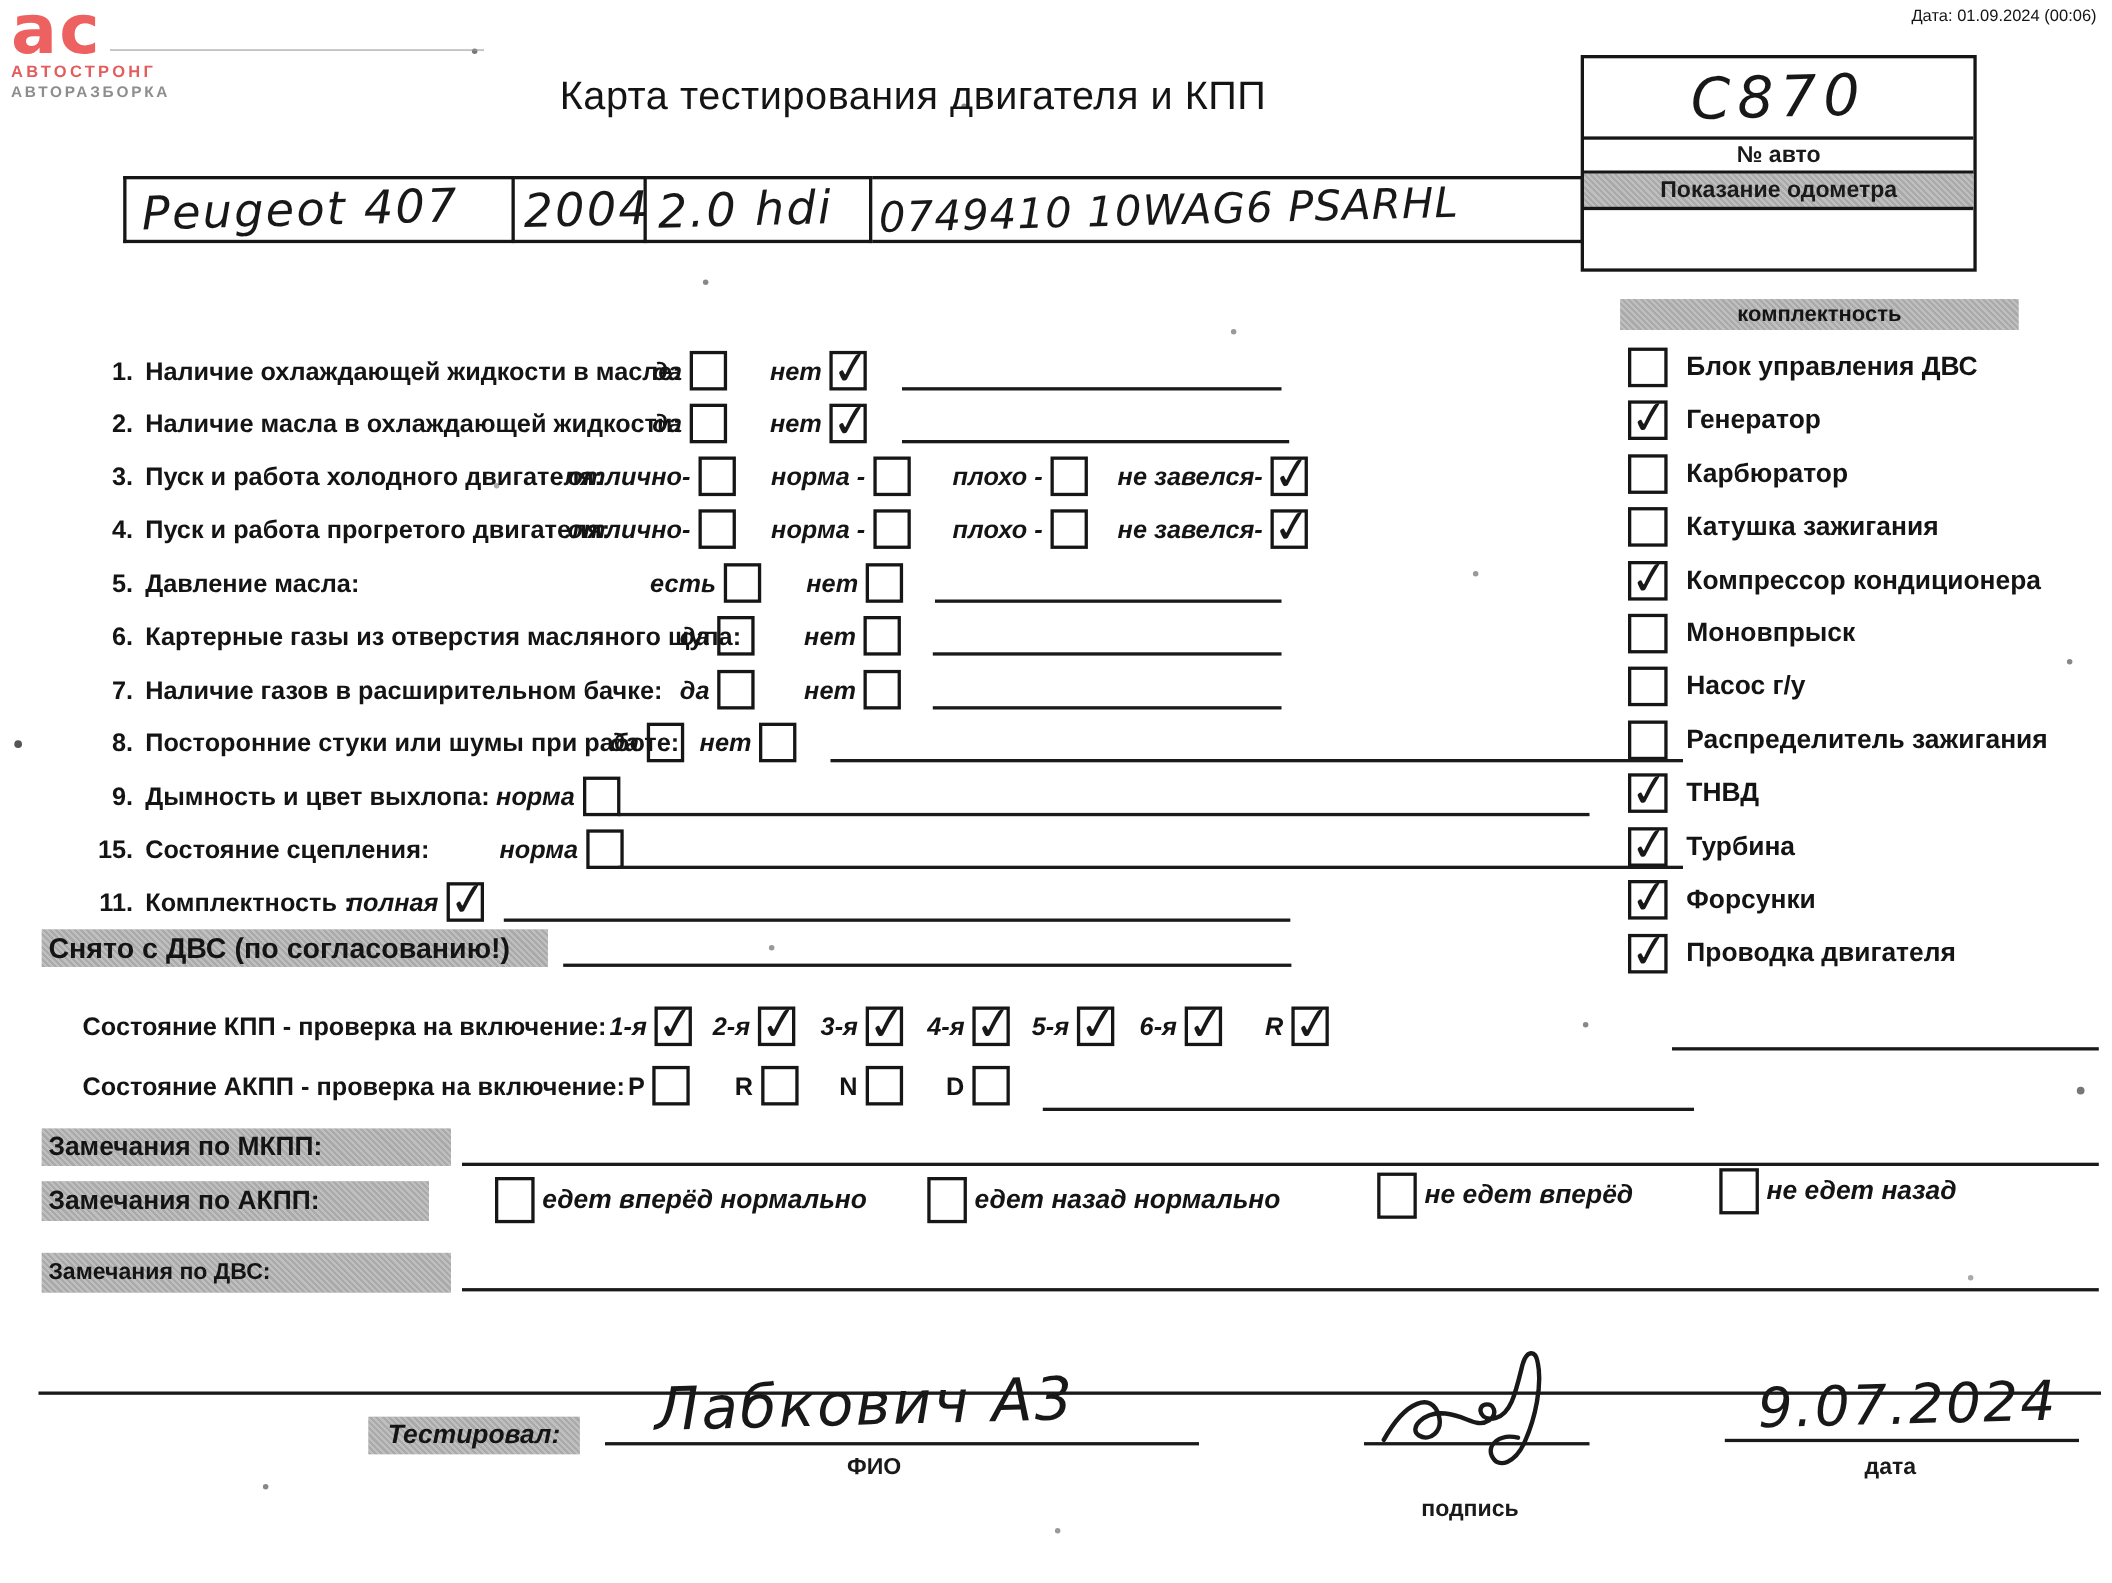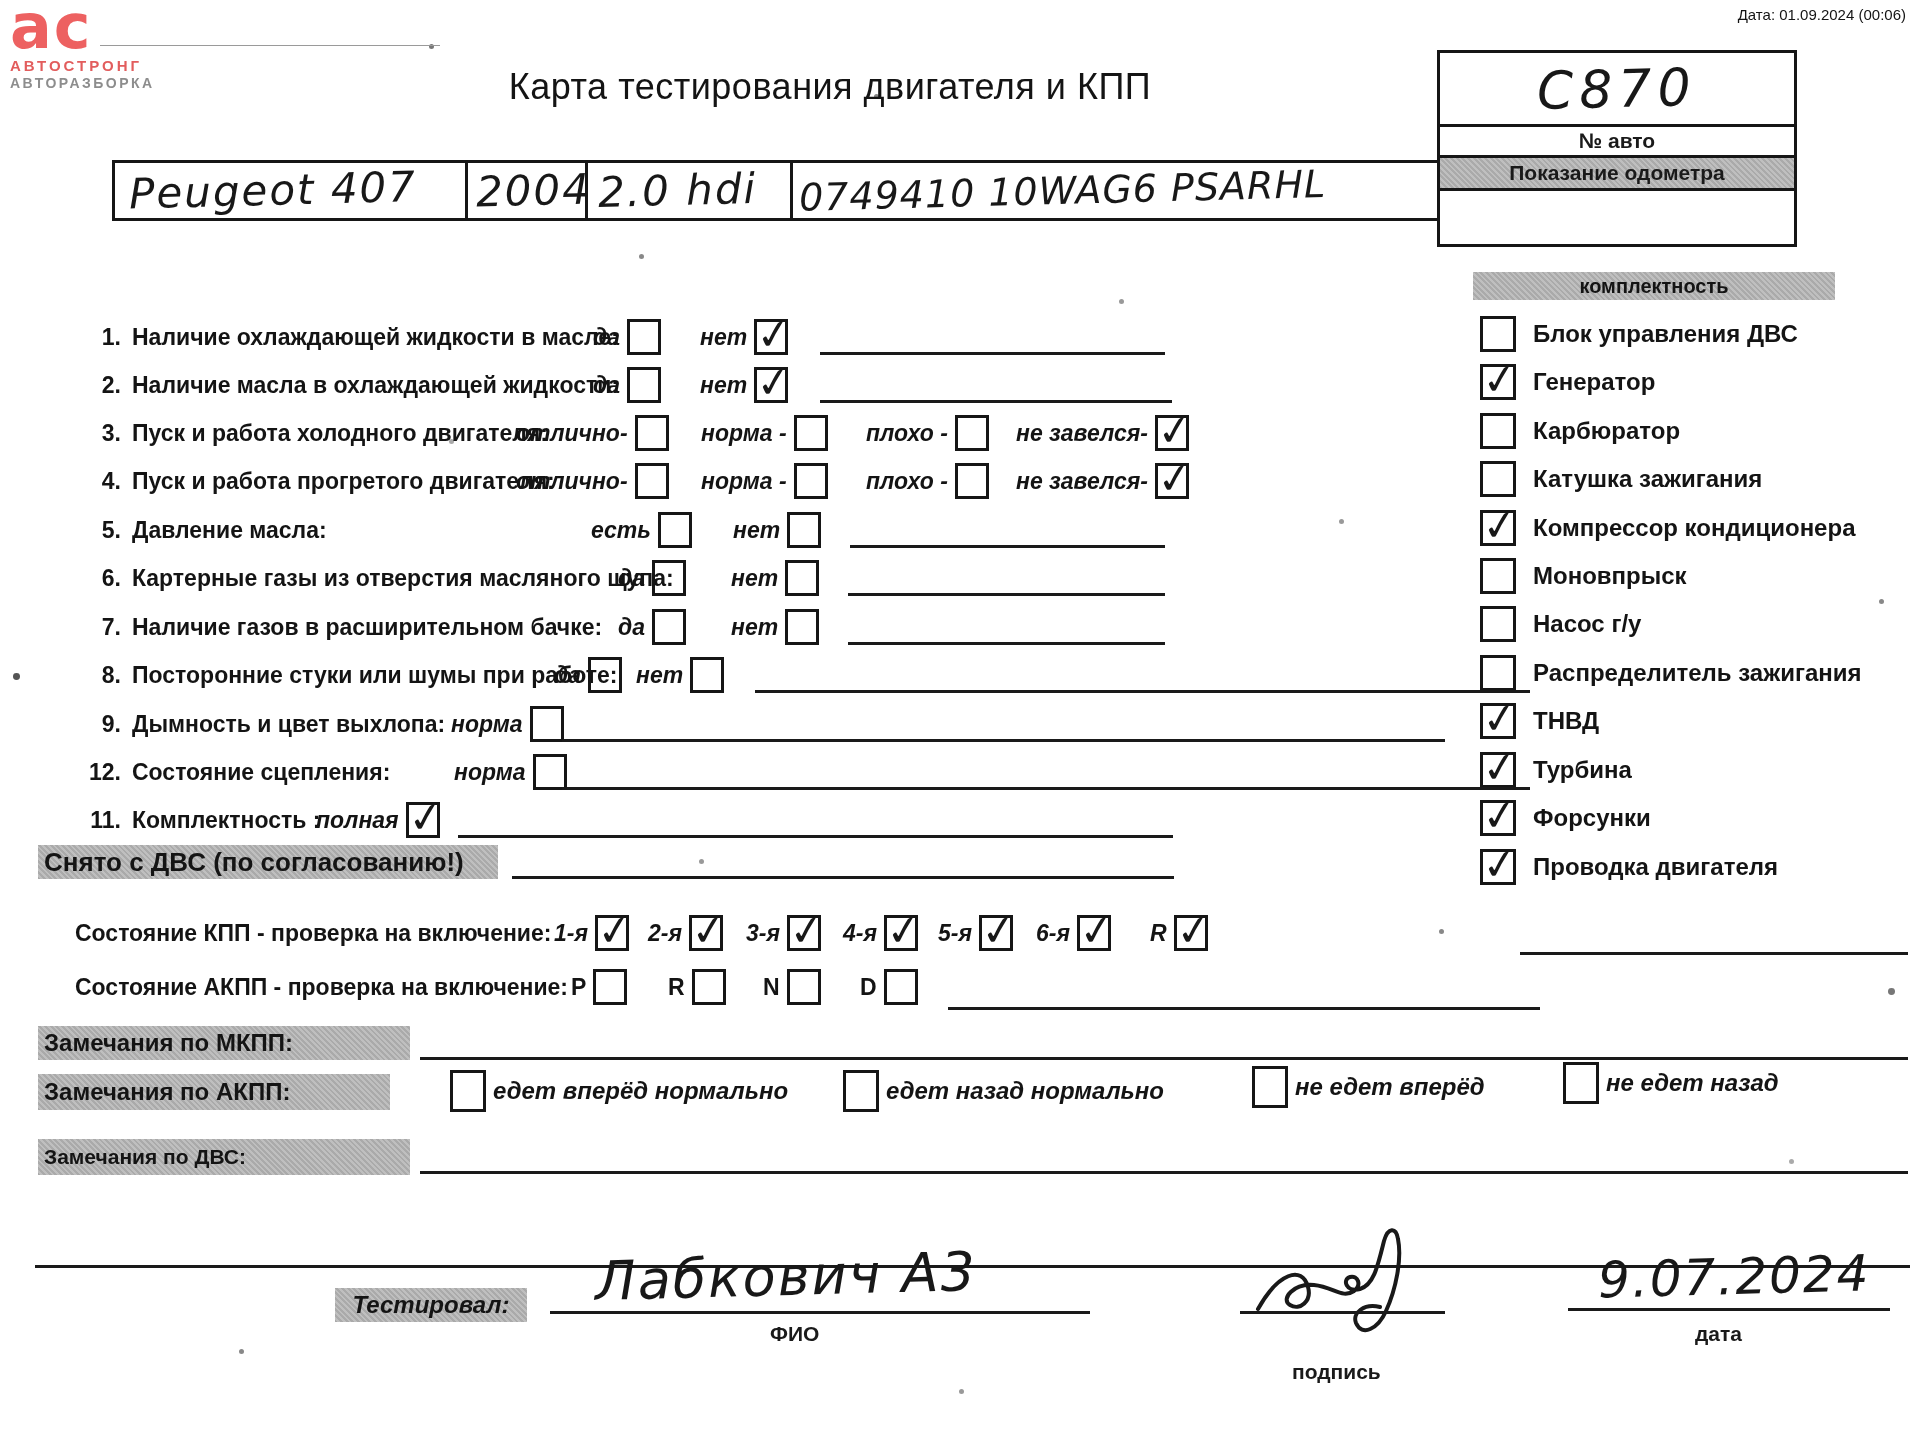--- a/index.html
+++ b/index.html
@@ -279,21 +279,21 @@
 <div class="check-row" style="top:705px">
   <span class="num">9.</span>
   <span class="clabel">Дымность и цвет выхлопа:</span>
   <span class="opt" style="left:451px">
       <span class="opt-label">норма</span>
       <span class="cb"></span>
     </span>
   <span class="wline" style="left:562px;width:883px;top:34px"></span>
 </div>
 <div class="check-row" style="top:753px">
-  <span class="num">12.</span>
+  <span class="num">15.</span>
   <span class="clabel">Состояние сцепления:</span>
   <span class="opt" style="left:454px">
       <span class="opt-label">норма</span>
       <span class="cb"></span>
     </span>
   <span class="wline" style="left:562px;width:968px;top:34px"></span>
 </div>
 <div class="check-row" style="top:801px">
   <span class="num">11.</span>
   <span class="clabel">Комплектность :</span>

